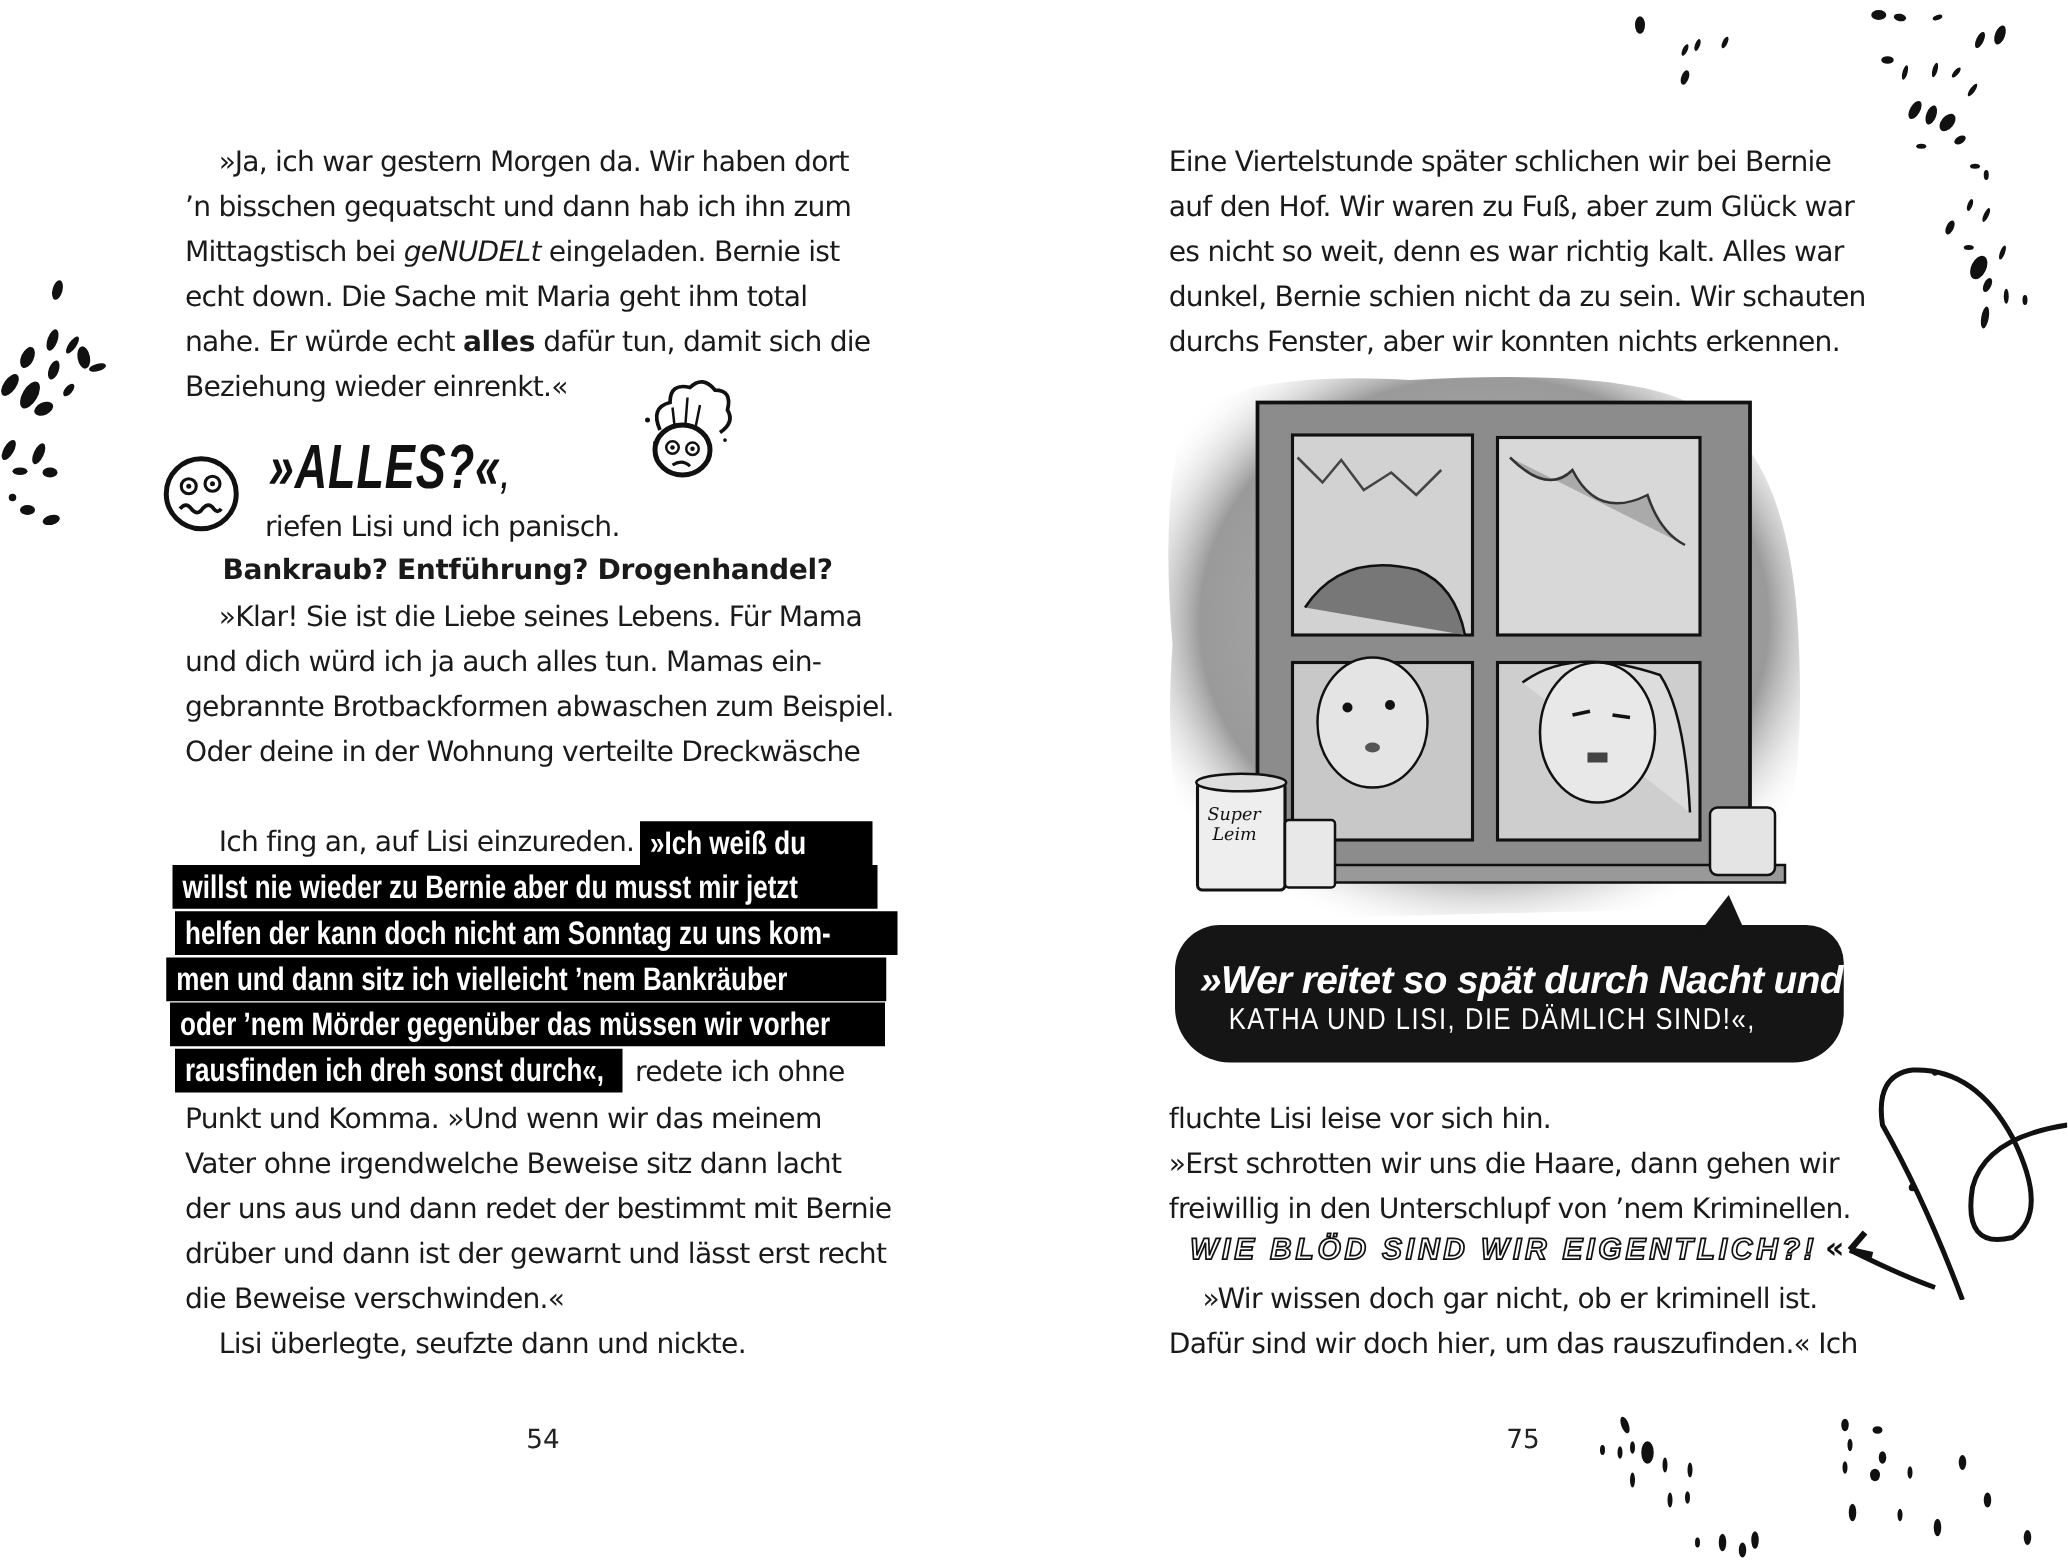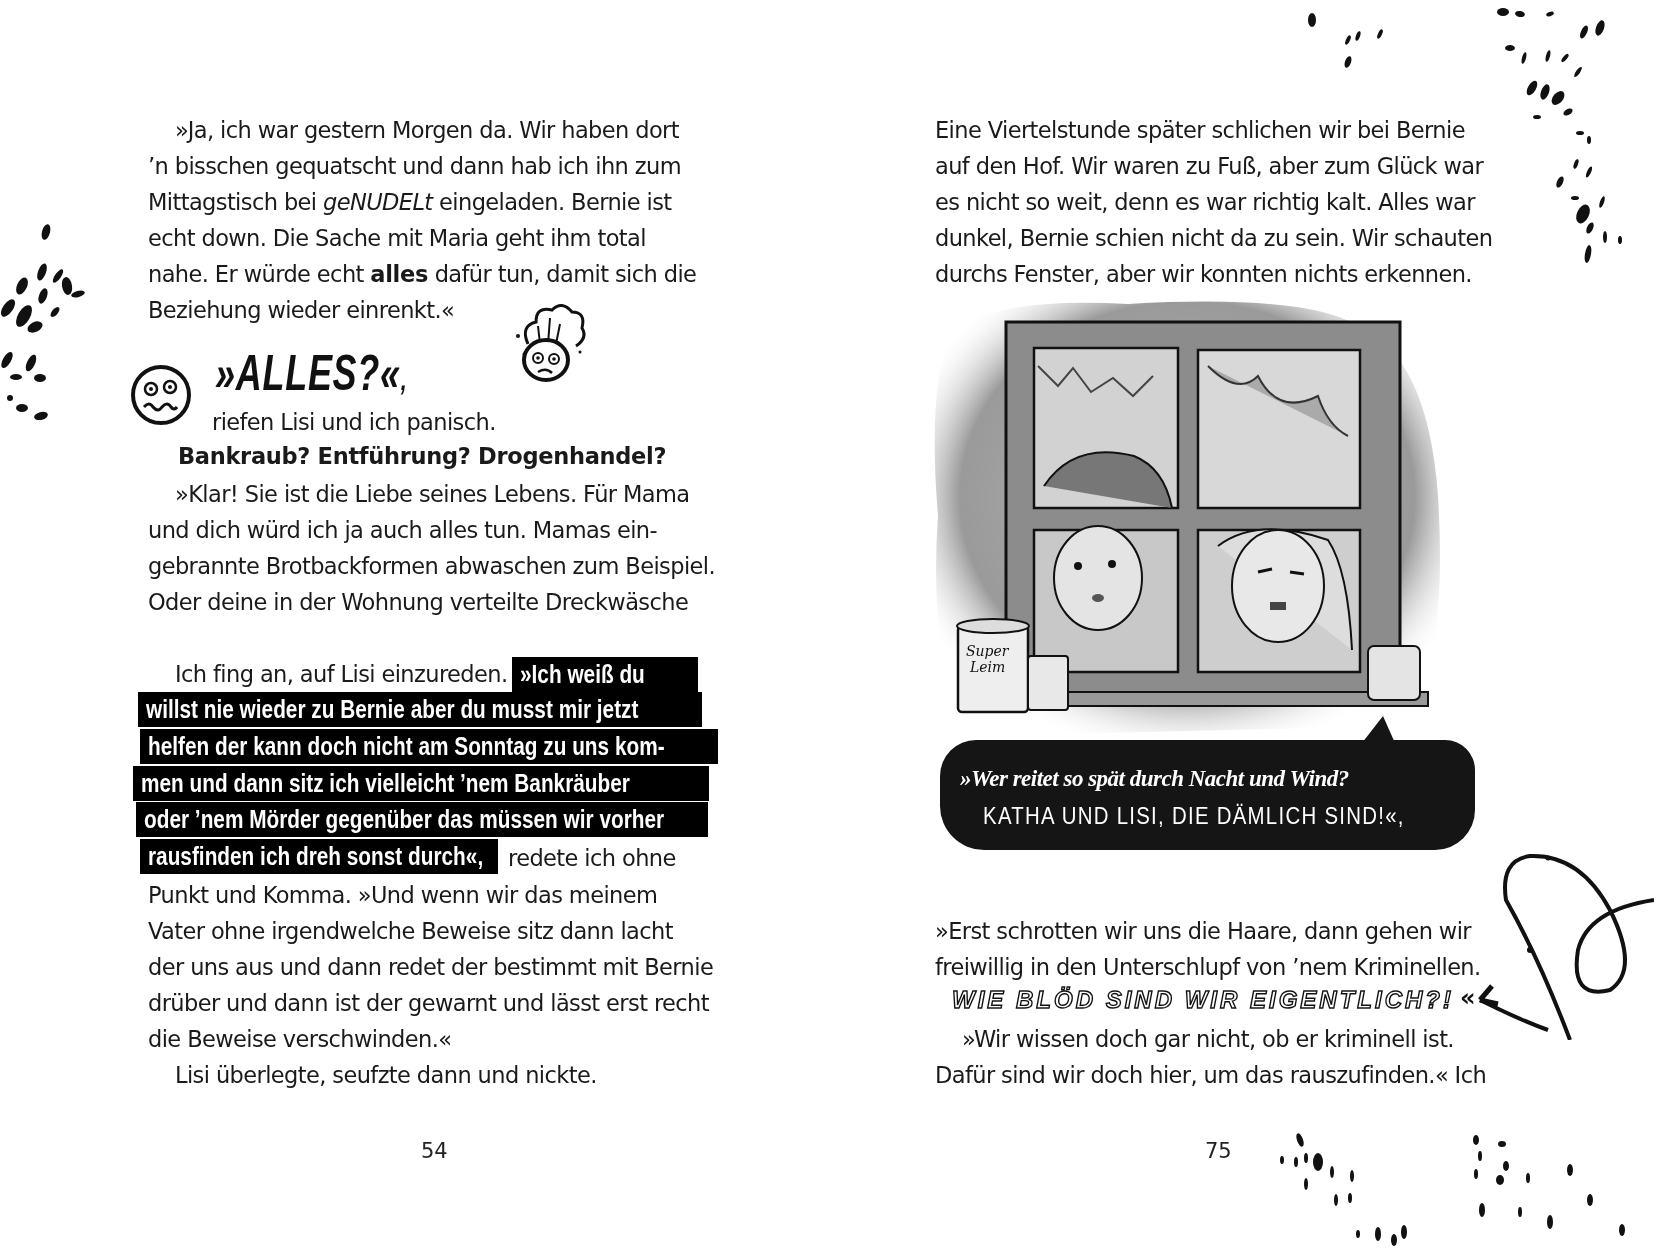--- a/index.html
+++ b/index.html
@@ -20,22 +20,22 @@
 
     .hl-line { position: absolute; background: #000; color: #fff; white-space: nowrap;
                font-family: "Liberation Sans", sans-serif; font-weight: bold; font-size: 26px;
                line-height: 35px; height: 35px; padding: 0 8px; }
     .hl-line span.inner { display: inline-block; transform: scaleX(0.80); transform-origin: left center; }
 
     .page-number { position: absolute; font-size: 21px; font-family: "DejaVu Sans", sans-serif; color: #222; }
 
     .speech { position: absolute; left: 940px; top: 740px; width: 535px; height: 110px;
               background: #151515; border-radius: 36px 30px 40px 44px; }
-    .speech-l1 { position: absolute; left: 960px; top: 766px; color: #fff; font-family: Liberation Serif, serif;
-                 font-style: italic; font-weight: bold; font-size: 23px; white-space: nowrap; letter-spacing: -0.5px; }
+    .speech-l1 { position: absolute; left: 960px; top: 766px; color: #fff; font-family: Liberation Sans, sans-serif;
+                 font-style: italic; font-weight: bold; font-size: 31px; white-space: nowrap; letter-spacing: -0.5px; }
     .speech-l2 { position: absolute; left: 983px; top: 802px; color: #fff; font-family: "Liberation Sans", sans-serif;
                  font-size: 24px; letter-spacing: 1.5px; white-space: nowrap; transform: scaleX(0.85);
                  transform-origin: left center; }
 
     .outline-text { position: absolute; left: 952px; top: 986px; font-family: "Liberation Sans", sans-serif;
                     font-weight: bold; font-style: italic; font-size: 24px; letter-spacing: 3px;
                     color: #fff; -webkit-text-stroke: 1.4px #111; white-space: nowrap; }
     .outline-close { position: absolute; left: 1460px; top: 984px; font-size: 24px; font-weight: bold; color:#111; }
 
     .deco { position: absolute; }
@@ -215,20 +215,21 @@
     <rect x="440" y="350" width="52" height="54" rx="6" fill="#e4e4e4" stroke="#111" stroke-width="2"></rect>
   </svg>
 
   <div class="speech"></div>
   <svg class="deco" style="left:1355px;top:716px" width="50" height="40" viewBox="0 0 50 40">
       <path d="M0 36 L28 0 L44 36 Z" fill="#151515"></path>
     </svg>
   <div class="speech-l1">»Wer reitet so spät durch Nacht und Wind?</div>
   <div class="speech-l2">KATHA UND LISI, DIE DÄMLICH SIND!«,</div>
 
+  <div class="line" style="left:935px;top:877px">fluchte Lisi leise vor sich hin.</div>
   <div class="line" style="left:935px;top:913px">»Erst schrotten wir uns die Haare, dann gehen wir</div>
   <div class="line" style="left:935px;top:949px">freiwillig in den Unterschlupf von ’nem Kriminellen.</div>
 
   <div class="outline-text">WIE BLÖD SIND WIR EIGENTLICH?!</div>
   <div class="outline-close">«</div>
 
   <div class="line" style="left:962px;top:1021px">»Wir wissen doch gar nicht, ob er kriminell ist.</div>
   <div class="line" style="left:935px;top:1057px">Dafür sind wir doch hier, um das rauszufinden.« Ich</div>
 
   <svg class="deco" style="left:1470px;top:840px" width="184" height="200" viewBox="0 0 184 200">

